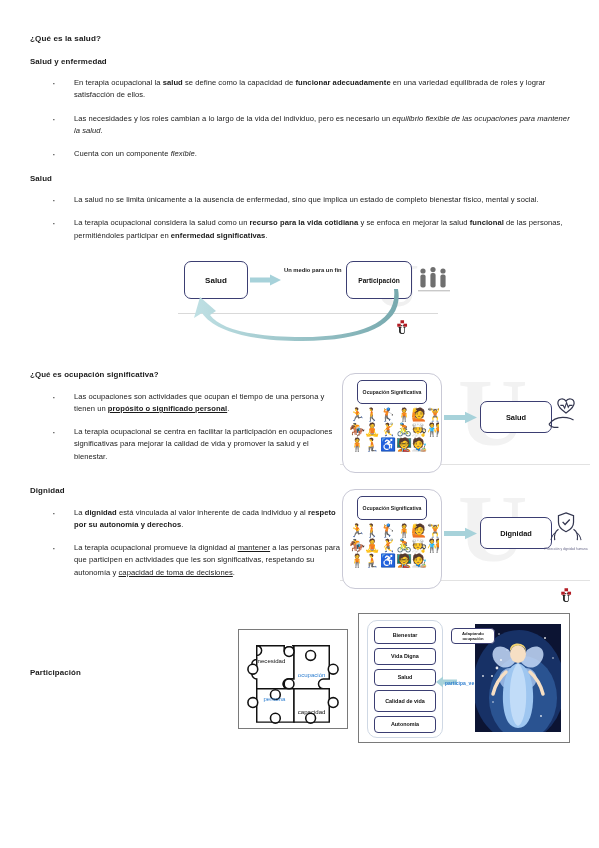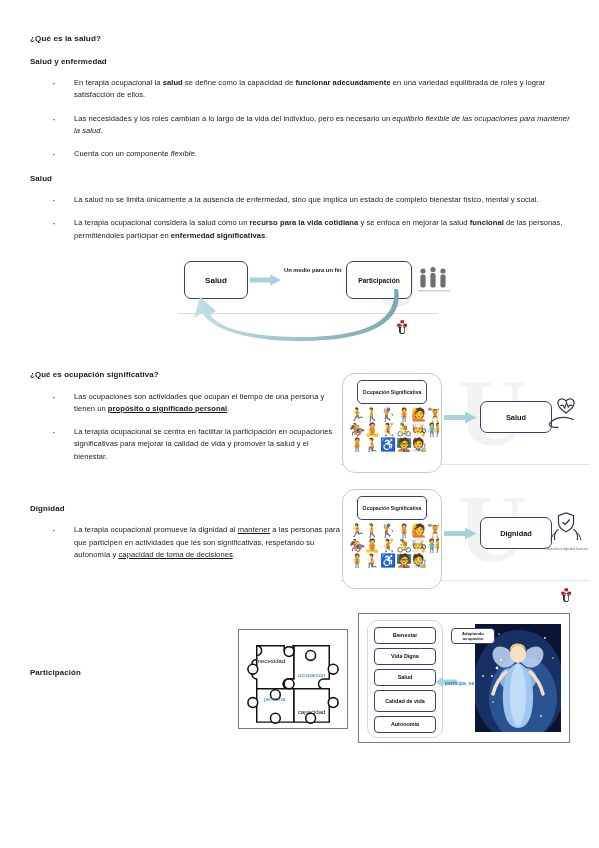--- a/index.html
+++ b/index.html
@@ -447,20 +447,21 @@
         </div>
       </div>
     </div>
 
     <div class="sec-gap-sm"></div>
 
     <div class="row">
       <div class="col-text-narrow">
         <h2 class="doc-h2">Dignidad</h2>
         <ul class="bullets">
+          <li>La <b>dignidad</b> está vinculada al valor inherente de cada individuo y al <b>respeto por su autonomía y derechos</b>.</li>
           <li>La terapia ocupacional promueve la dignidad al <u>mantener</u> a las personas para que participen en actividades que les son significativas, respetando su autonomía y <u>capacidad de toma de decisiones</u>.</li>
         </ul>
       </div>
 
       <div class="col-fig">
         <div class="figOcc">
           <div class="ghostU">U</div>
           <div class="baseline"></div>
 
           <div class="occ-card">

